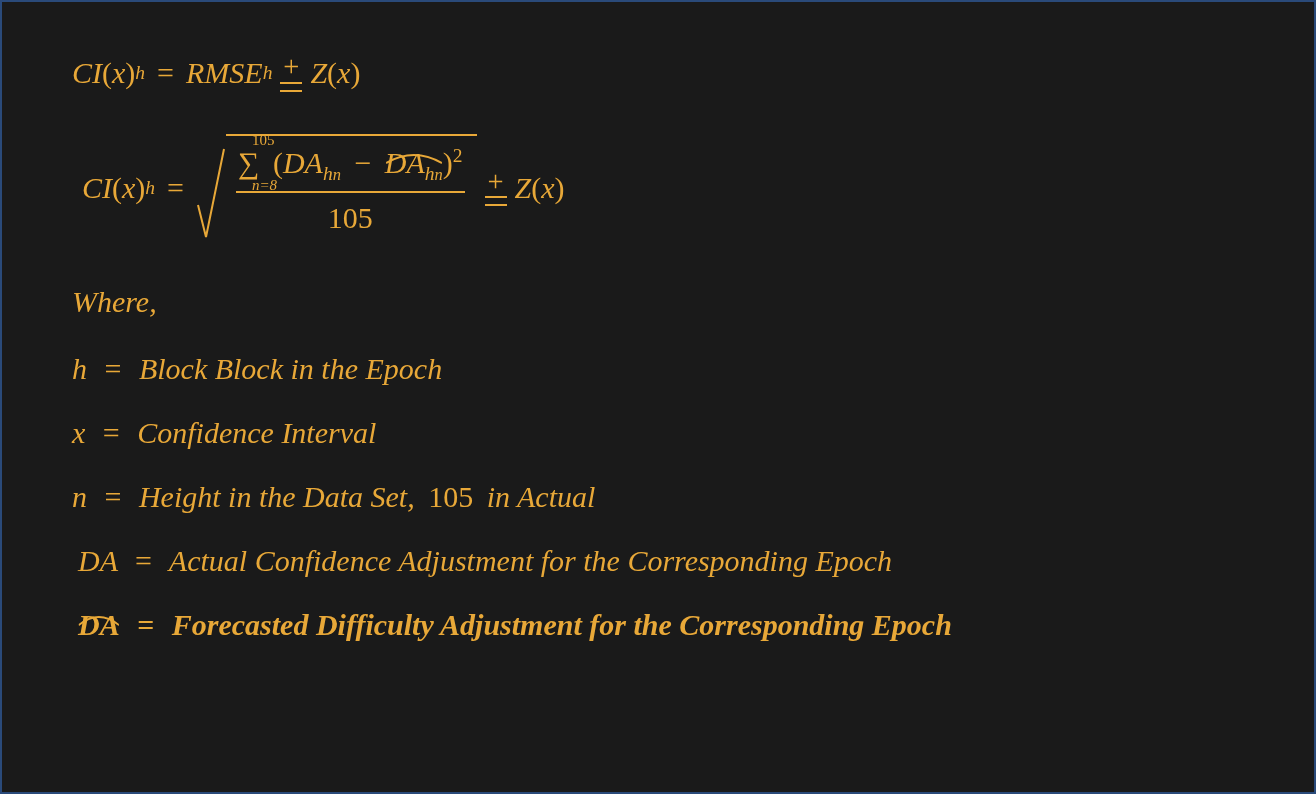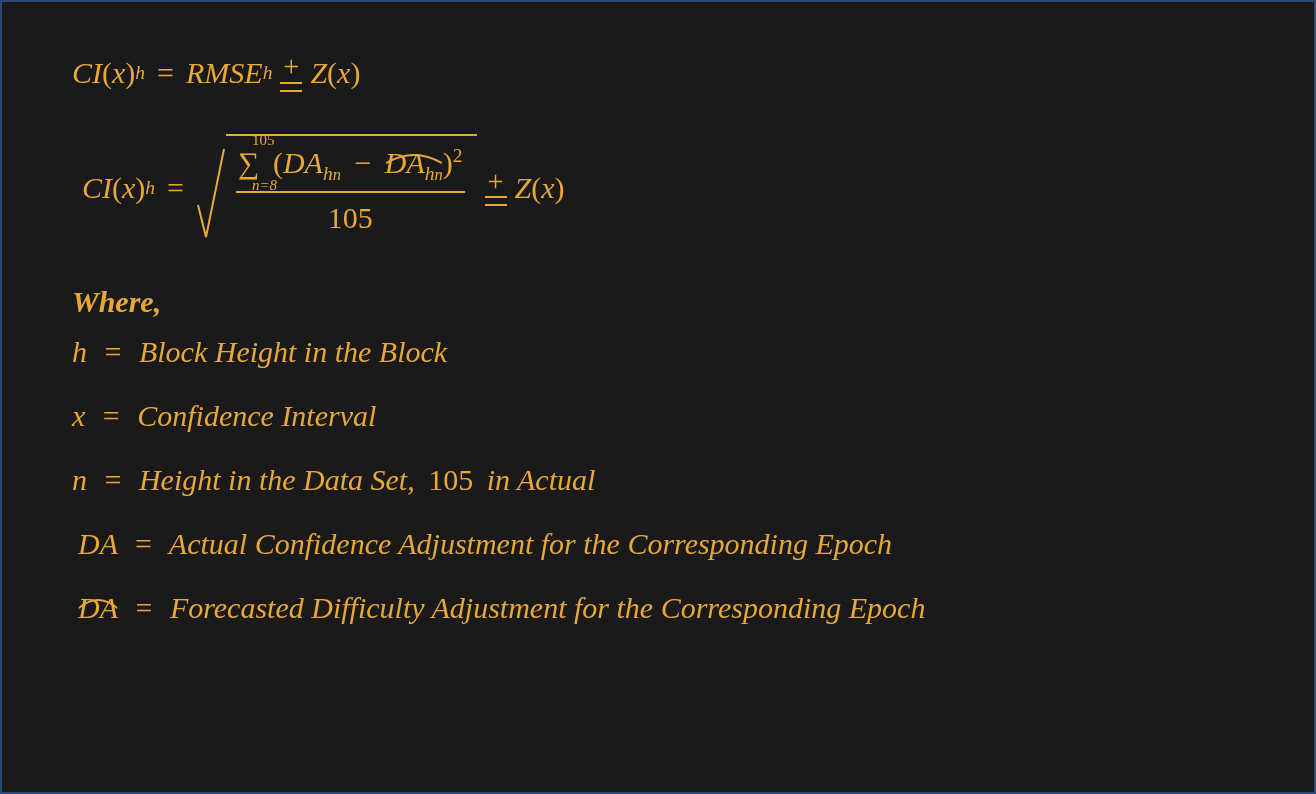--- a/index.html
+++ b/index.html
@@ -9,21 +9,21 @@
     background: #1a1a1a;
     border: 2px solid #2a4a7a;
     font-family: "Cambria Math", "Times New Roman", Georgia, serif;
     font-style: italic;
     color: #e8a838;
     padding: 50px 70px;
     font-size: 30px;
     line-height: 1.4;
   }
   .eq-row { margin-bottom: 40px; display: flex; align-items: center; }
-  .where-line { margin-bottom: 8px; margin-top: 10px; font-weight: bold; }
+  .where-line { margin-bottom: 25px; margin-top: 10px; }
   .def-line { margin-bottom: 22px; }
   .sub { font-size: 0.65em; vertical-align: sub; font-style: italic; }
   .sup { font-size: 0.65em; vertical-align: super; font-style: italic; }
   .subsub { font-size: 0.55em; vertical-align: sub; }
   .pm {
     display: inline-flex;
     flex-direction: column;
     align-items: center;
     font-style: normal;
     line-height: 0.9;
@@ -145,21 +145,21 @@
     <span class="upright">(</span>
     <span>x</span>
     <span class="upright">)</span>
 </div>
 
 <div class="where-line">Where,</div>
 
 <div class="def-line">
   <span>h</span>
   <span class="upright" style="margin:0 10px;">=</span>
-  <span>Block Height in the Block</span>
+  <span>Block Block in the Epoch</span>
 </div>
 
 <div class="def-line">
   <span>x</span>
   <span class="upright" style="margin:0 10px;">=</span>
   <span>Confidence Interval</span>
 </div>
 
 <div class="def-line">
   <span>n</span>
@@ -168,21 +168,21 @@
   <span class="upright" style="margin:0 6px;">105</span>
   <span>in Actual</span>
 </div>
 
 <div class="def-line" style="margin-left:6px;">
   <span>DA</span>
   <span class="upright" style="margin:0 10px;">=</span>
   <span>Actual Confidence Adjustment for the Corresponding Epoch</span>
 </div>
 
-<div class="def-line" style="margin-left:6px;">
+<div class="def-line" style="margin-left:6px;font-weight:bold;">
   <span class="hat-wrap">
     <span class="hat-arc"><svg width="100%" height="14" preserveAspectRatio="none" viewBox="0 0 100 14">
           <path d="M2 12 Q50 -4 98 12" stroke="#e8a838" stroke-width="2" fill="none"></path>
         </svg></span>
     <span>DA</span>
   </span>
   <span class="upright" style="margin:0 10px;">=</span>
   <span>Forecasted Difficulty Adjustment for the Corresponding Epoch</span>
 </div>
 

